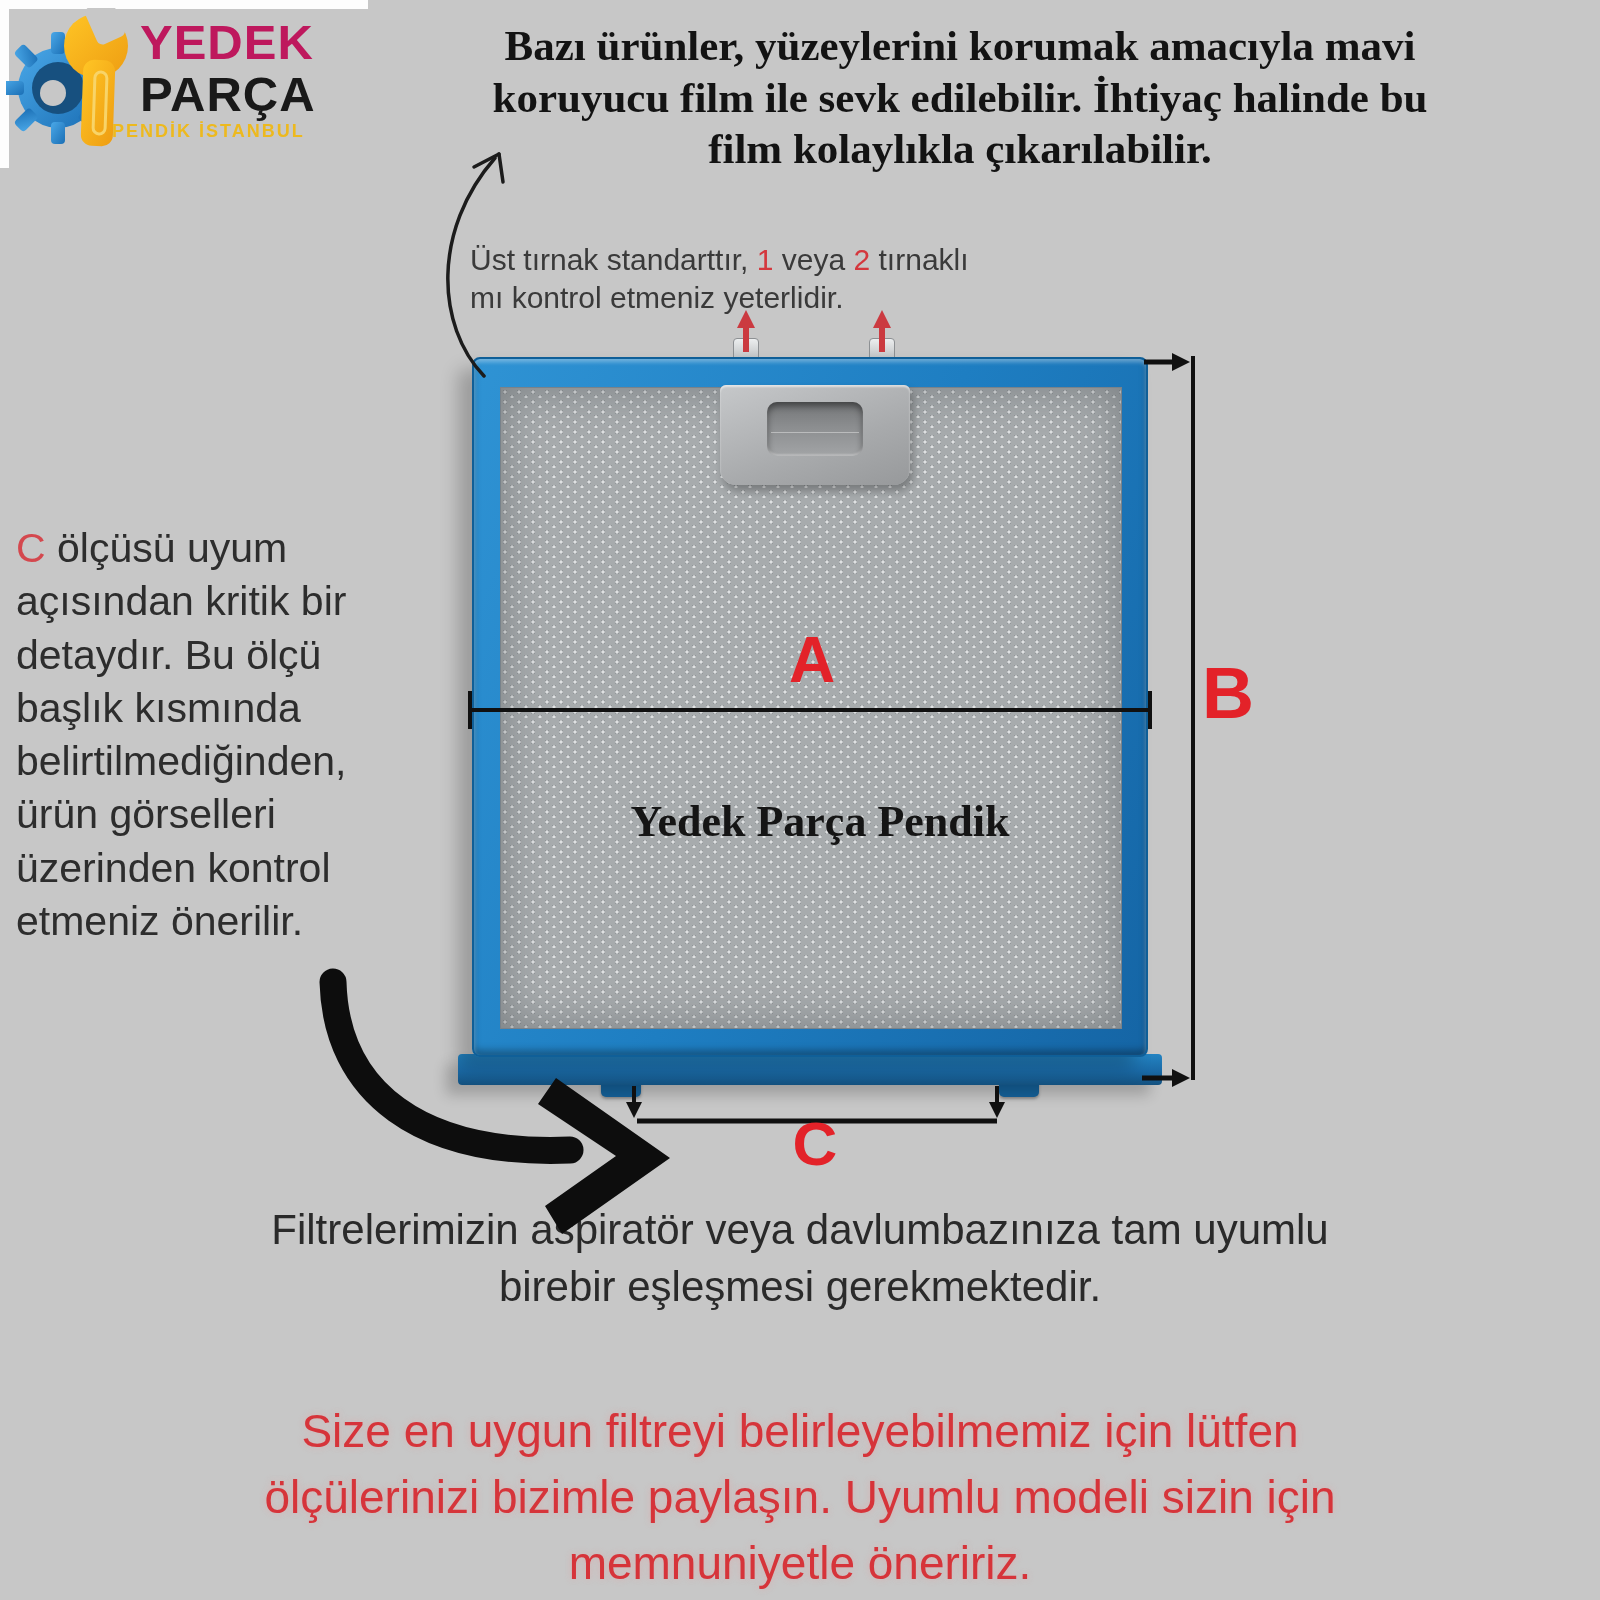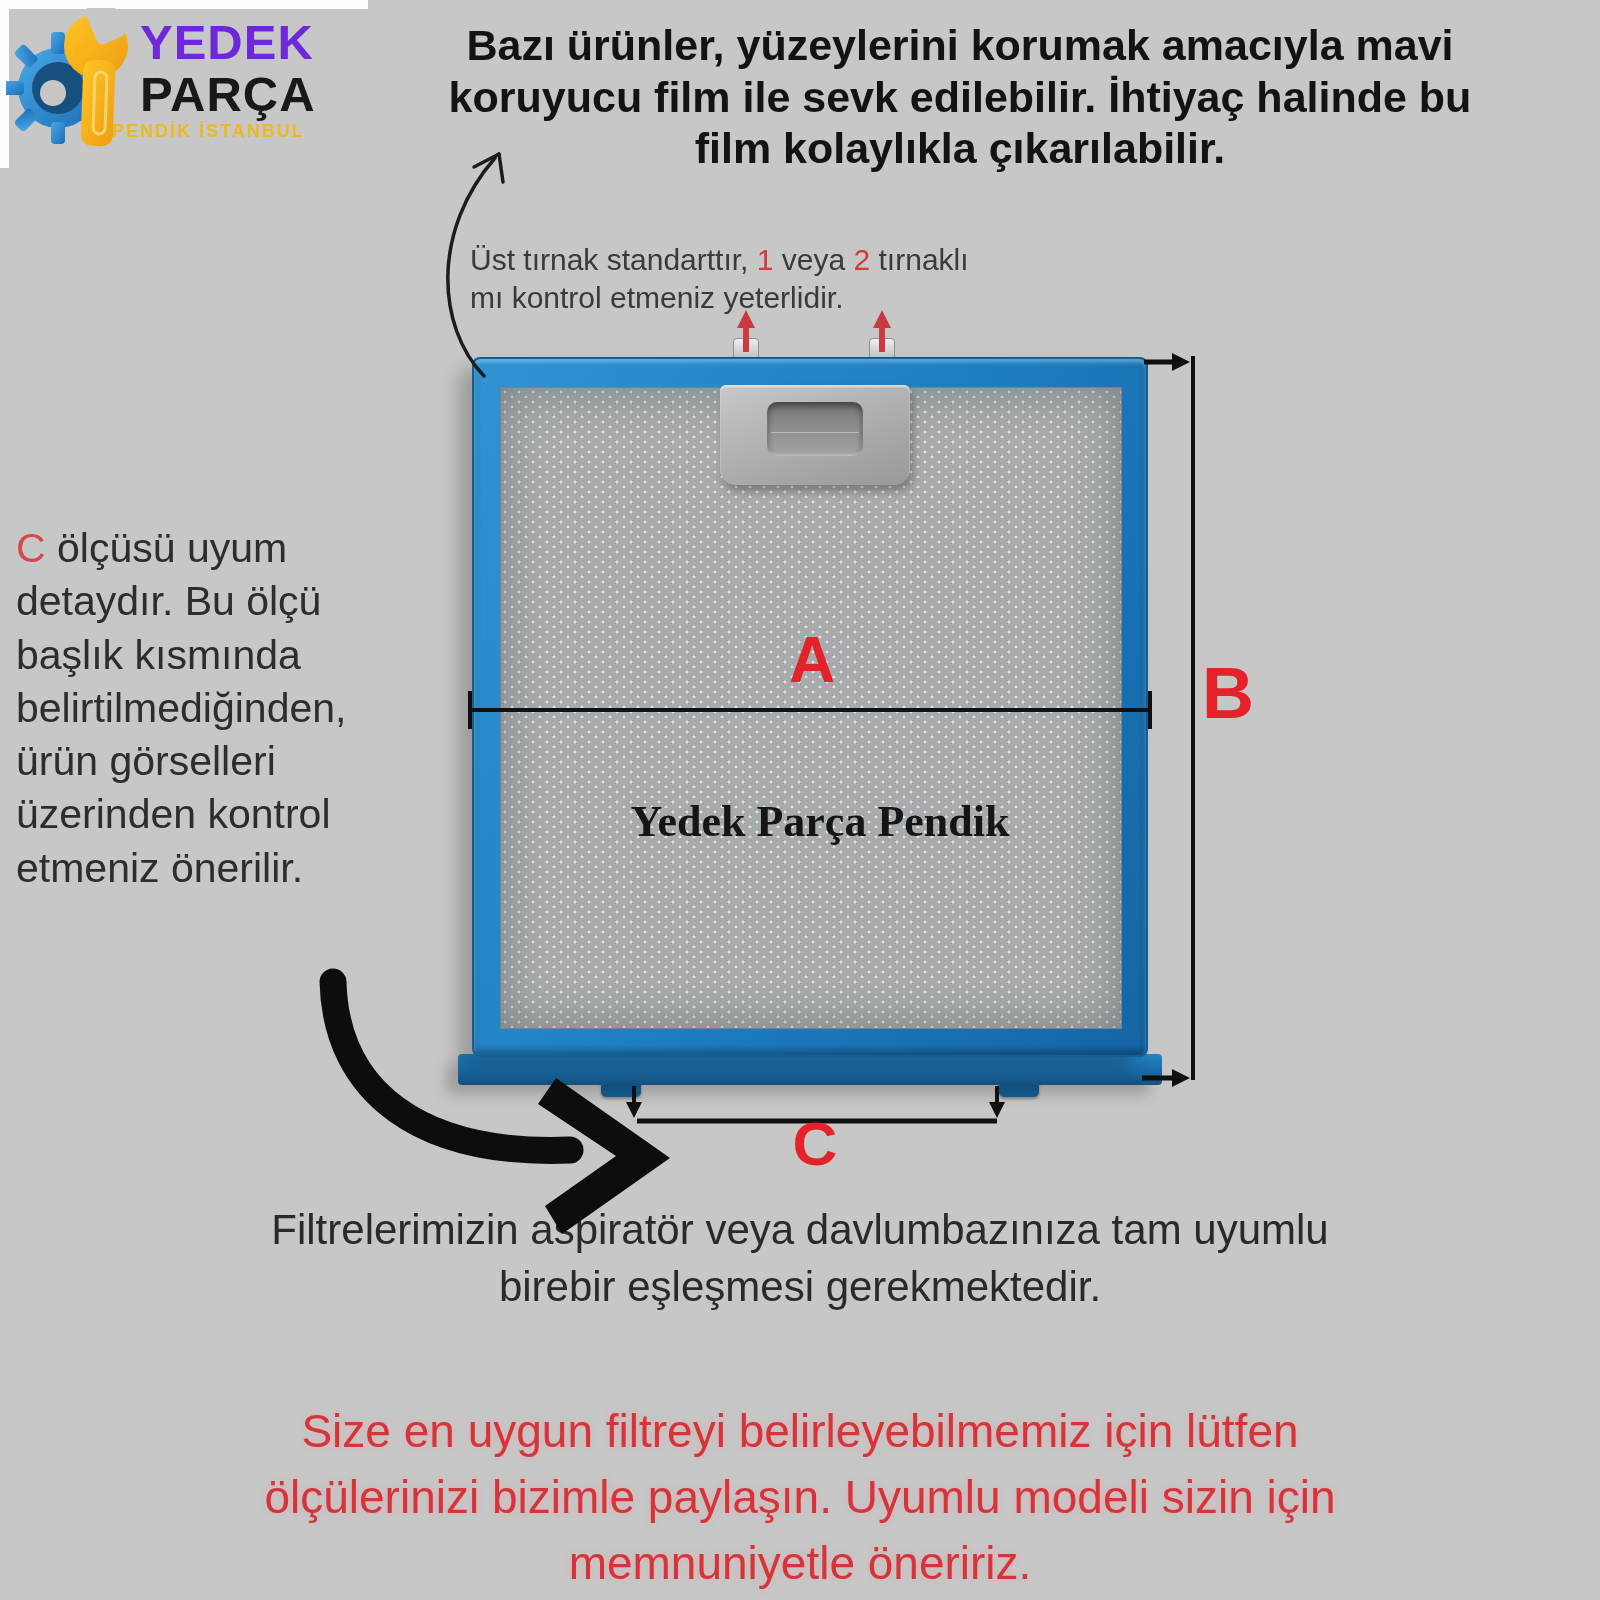--- a/index.html
+++ b/index.html
@@ -7,28 +7,28 @@
     position:relative;width:1600px;height:1600px;overflow:hidden;
     background:#c7c7c7;font-family:"Liberation Sans",sans-serif;
   }
   .abs{position:absolute;}
   
   .strip-top{left:0;top:0;width:368px;height:9px;background:#fdfdfd;}
   .strip-left{left:0;top:0;width:9px;height:168px;background:#fdfdfd;}
 
   
   .logo-icon{left:6px;top:8px;}
-  .logo-t1{left:140px;top:14px;font-size:49px;font-weight:bold;color:#6d28d9;letter-spacing:1px;}
+  .logo-t1{left:140px;top:14px;font-size:49px;font-weight:bold;color:#be185d;letter-spacing:1px;}
   .logo-t2{left:140px;top:66px;font-size:49px;font-weight:bold;color:#191919;letter-spacing:1px;}
   .logo-sub{left:112px;top:121px;font-size:18px;font-weight:bold;color:#edb91e;letter-spacing:2px;}
 
   
   .headline{
     left:320px;top:20px;width:1280px;text-align:center;
-    font-family:Liberation Sans, sans-serif;
+    font-family:Liberation Serif, serif;
     font-weight:bold;font-size:43px;line-height:1.2;color:#131313;
   }
   .headline span{display:block;}
 
   
   .tab-note{left:470px;top:241px;width:640px;text-align:left;
     font-size:30px;line-height:1.28;color:#3a3a3a;}
   .red-num{color:#d4373d;}
 
   
@@ -147,20 +147,21 @@
     <span>film kolaylıkla çıkarılabilir.</span>
   </div>
 
   <div class="abs tab-note">
     <div><span>Üst tırnak standarttır, </span><span class="red-num">1</span><span> veya </span><span class="red-num">2</span><span> tırnaklı</span></div>
     <div>mı kontrol etmeniz yeterlidir.</div>
   </div>
 
   <div class="abs left-note">
     <span class="line"><span class="red-c">C</span><span> ölçüsü uyum</span></span>
+    <span class="line">açısından kritik bir</span>
     <span class="line">detaydır. Bu ölçü</span>
     <span class="line">başlık kısmında</span>
     <span class="line">belirtilmediğinden,</span>
     <span class="line">ürün görselleri</span>
     <span class="line">üzerinden kontrol</span>
     <span class="line">etmeniz önerilir.</span>
   </div>
 
   <div class="abs clip clip1"></div>
   <div class="abs clip clip2"></div>

